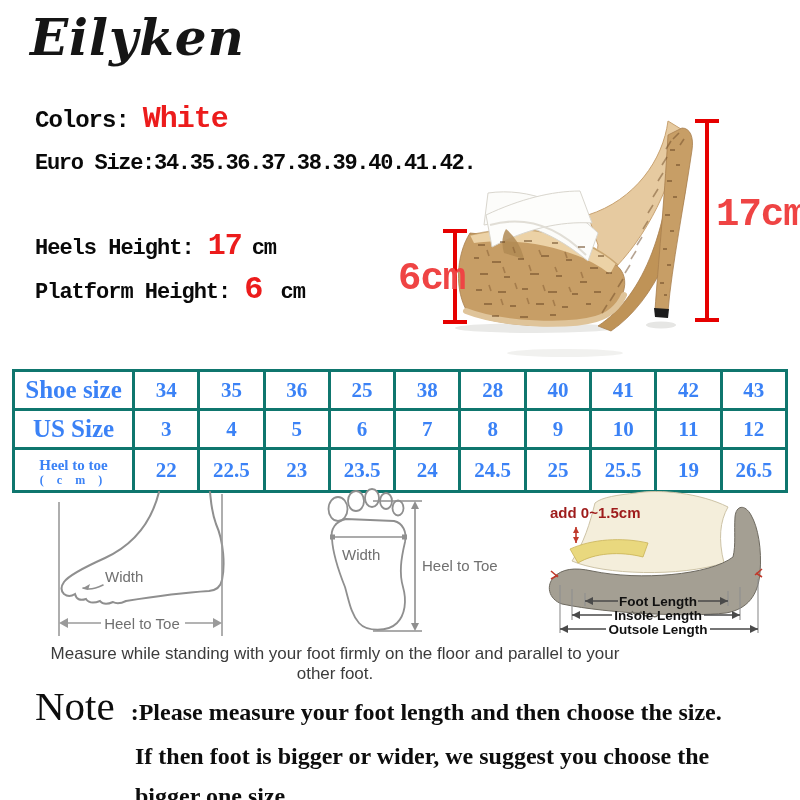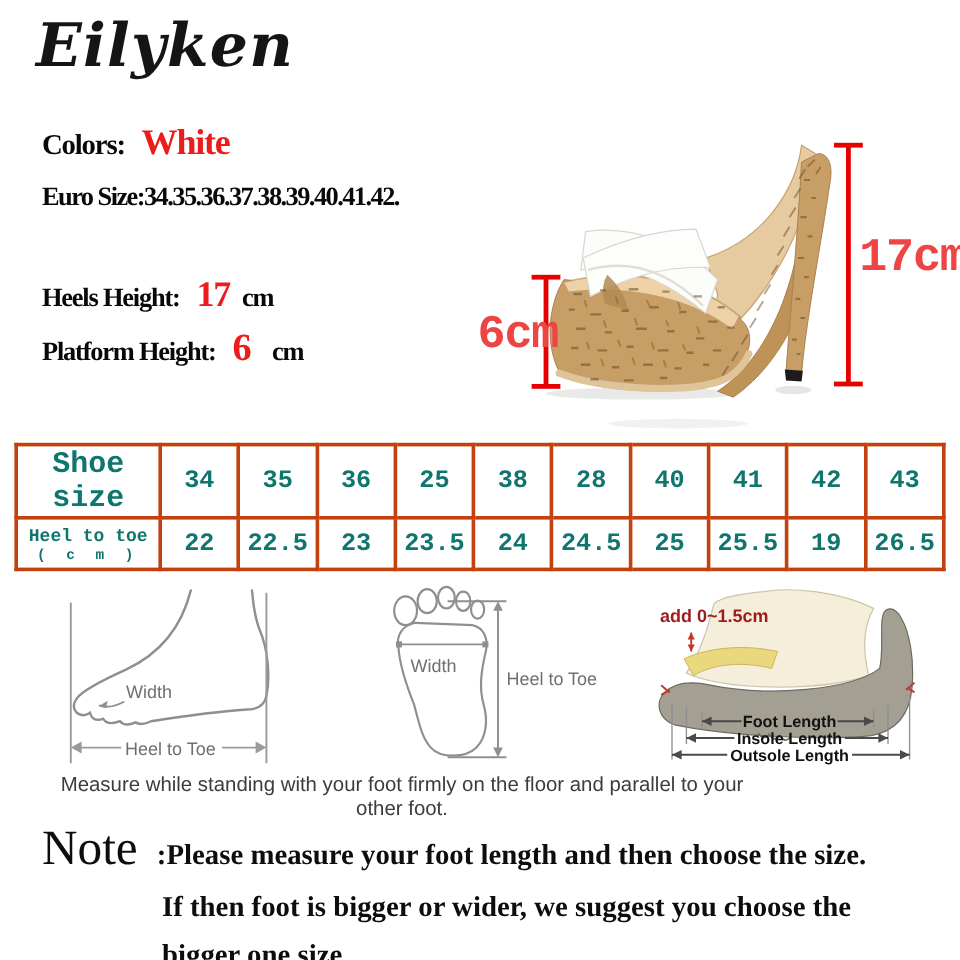--- a/index.html
+++ b/index.html
@@ -3,37 +3,37 @@
 <meta charset="utf-8">
 <style>
   html,body{margin:0;padding:0;background:#ffffff;}
   .page{position:relative;width:800px;height:800px;background:#fff;overflow:hidden;
         font-family:"Liberation Sans",sans-serif;color:#111;}
   
   .brand{position:absolute;left:30px;top:8px;font-family:"DejaVu Serif",serif;
          font-style:italic;font-weight:700;font-size:50px;color:#151515;letter-spacing:1px;}
   
   .spec{position:absolute;display:flex;align-items:baseline;white-space:pre;
-        font-family:Liberation Serif, serif;font-weight:700;color:#090909;}
+        font-family:Liberation Mono, monospace;font-weight:700;color:#090909;}
   .spec .lbl{font-size:22px;letter-spacing:-1px;}
   .spec.colors .lbl{font-size:24px;}
   .red{color:#ec1c1c;}
   .spec .val{font-size:30px;letter-spacing:-1px;margin-left:14px;}
   .spec .unit{font-size:22px;letter-spacing:-1px;margin-left:10px;}
   .spec.euro .lbl{font-size:22px;letter-spacing:-1.3px;}
   
   .photo{position:absolute;left:440px;top:95px;width:340px;height:265px;}
   .mline{position:absolute;background:#e60000;}
   .mtext{position:absolute;font-family:Liberation Mono, monospace;font-weight:700;
          font-size:39px;color:#ef4444;letter-spacing:-1px;}
   
   table.sizes{position:absolute;left:12px;top:369px;width:776px;border-collapse:collapse;
               table-layout:fixed;background:#fff;}
-  table.sizes td{border:3px solid #c2410c;text-align:center;vertical-align:middle;
-                 font-family:Liberation Mono, monospace;font-weight:700;color:#0f766e;
+  table.sizes td{border:3px solid #0f766e;text-align:center;vertical-align:middle;
+                 font-family:Liberation Serif, serif;font-weight:700;color:#3b82f6;
                  padding:0;height:36px;font-size:21px;}
   table.sizes td.rowhead{font-size:25px;}
   table.sizes tr.r3 td{height:40px;}
   .hsub{display:block;font-size:12px;letter-spacing:5px;line-height:12px;margin-top:1px;}
   .h2line{display:block;font-size:15px;line-height:16px;margin-top:3px;}
   
   .diagram{position:absolute;}
   svg text{font-family:"Liberation Sans",sans-serif;}
   .caption{position:absolute;left:30px;top:644px;width:610px;text-align:center;
            font-size:17px;color:#3c3c3c;}
@@ -131,20 +131,33 @@
       <td>34</td>
       <td>35</td>
       <td>36</td>
       <td>25</td>
       <td>38</td>
       <td>28</td>
       <td>40</td>
       <td>41</td>
       <td>42</td>
       <td>43</td>
+    </tr>
+    <tr>
+      <td class="rowhead">US Size</td>
+      <td>3</td>
+      <td>4</td>
+      <td>5</td>
+      <td>6</td>
+      <td>7</td>
+      <td>8</td>
+      <td>9</td>
+      <td>10</td>
+      <td>11</td>
+      <td>12</td>
     </tr>
     <tr class="r3">
       <td>
         <span class="h2line">Heel to toe</span>
         <span class="hsub">( c m )</span>
       </td>
       <td>22</td>
       <td>22.5</td>
       <td>23</td>
       <td>23.5</td>

